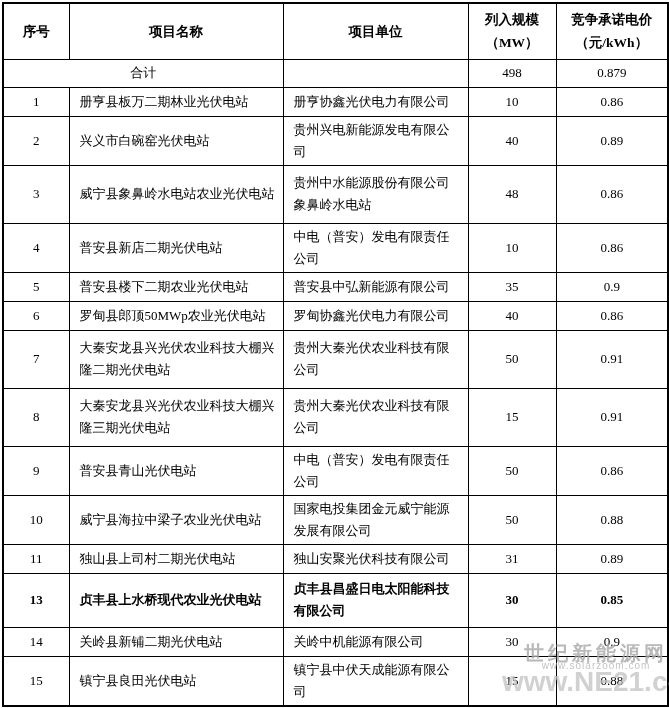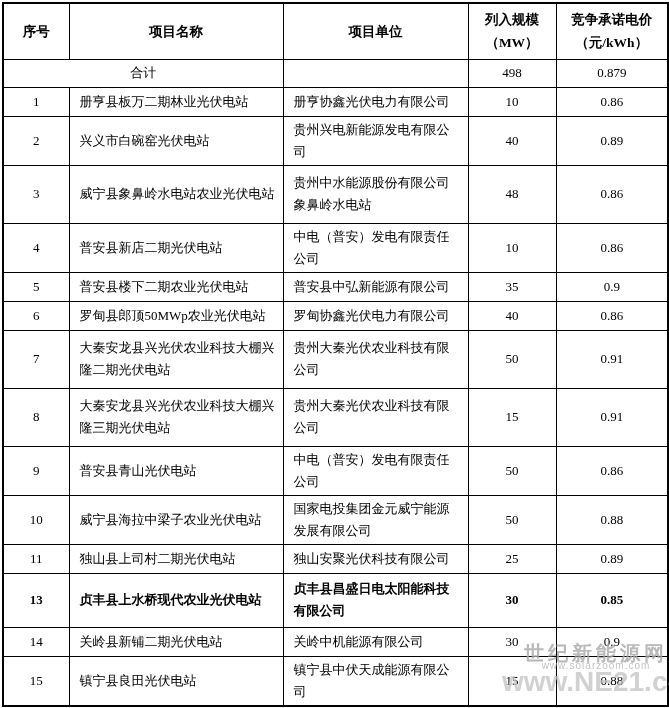--- a/index.html
+++ b/index.html
@@ -183,21 +183,21 @@
         <td class="l">威宁县海拉中梁子农业光伏电站</td>
         <td class="l">国家电投集团金元威宁能源发展有限公司</td>
         <td class="c">50</td>
         <td class="c">0.88</td>
       </tr>
 
       <tr class="h1">
         <td class="c">11</td>
         <td class="l">独山县上司村二期光伏电站</td>
         <td class="l">独山安聚光伏科技有限公司</td>
-        <td class="c">25</td>
+        <td class="c">31</td>
         <td class="c">0.89</td>
       </tr>
 
 
       <tr class="h2c">
         <td class="c">13</td>
         <td class="l">贞丰县上水桥现代农业光伏电站</td>
         <td class="l">贞丰县昌盛日电太阳能科技有限公司</td>
         <td class="c">30</td>
         <td class="c">0.85</td>

